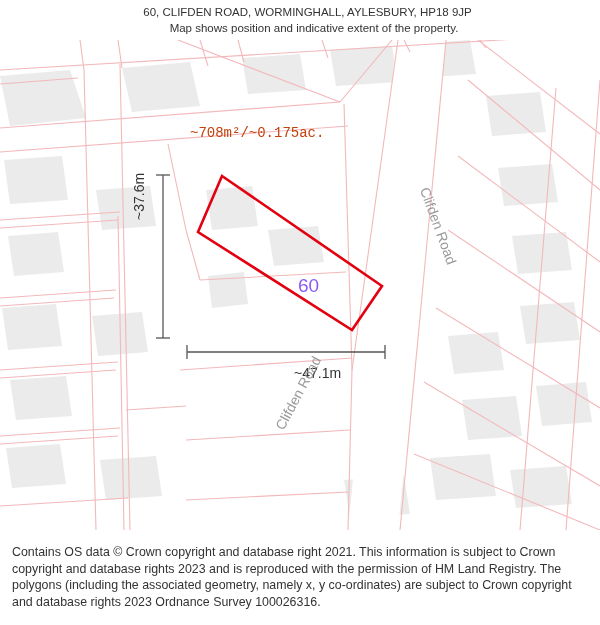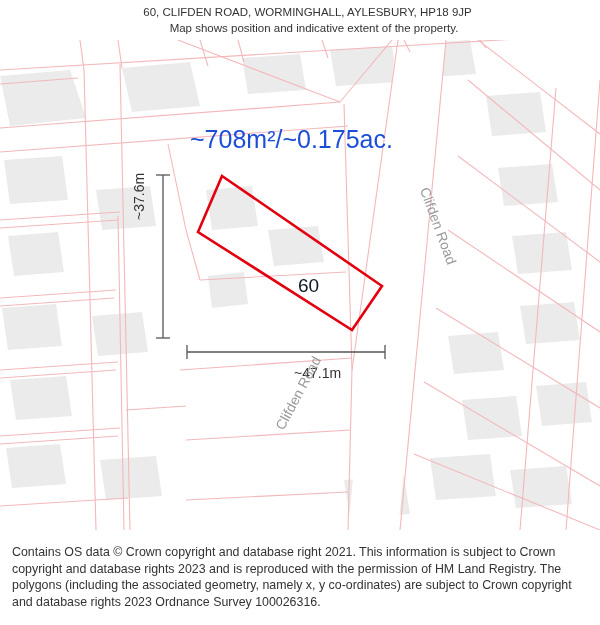--- a/index.html
+++ b/index.html
@@ -59,28 +59,29 @@
   }
   .map-label {
     position: absolute;
     font-family: "Liberation Sans", sans-serif;
     color: #333333;
     white-space: nowrap;
   }
   #area-label {
     left: 190px;
     top: 85px;
-    font-size: 25px;
-    color: #1d4ed8;
+    font-size: 14px;
+    color: #c2410c;
+    font-family: Liberation Mono, monospace;
   }
   #plot-number {
     left: 298px;
     top: 235px;
     font-size: 19px;
-    color: #0f172a;
+    color: #8b5cf6;
   }
   #width-label {
     left: 258px;
     top: 325px;
     font-size: 14px;
     margin-left: 36px;
   }
   #height-label {
     left: 131px;
     top: 180px;

